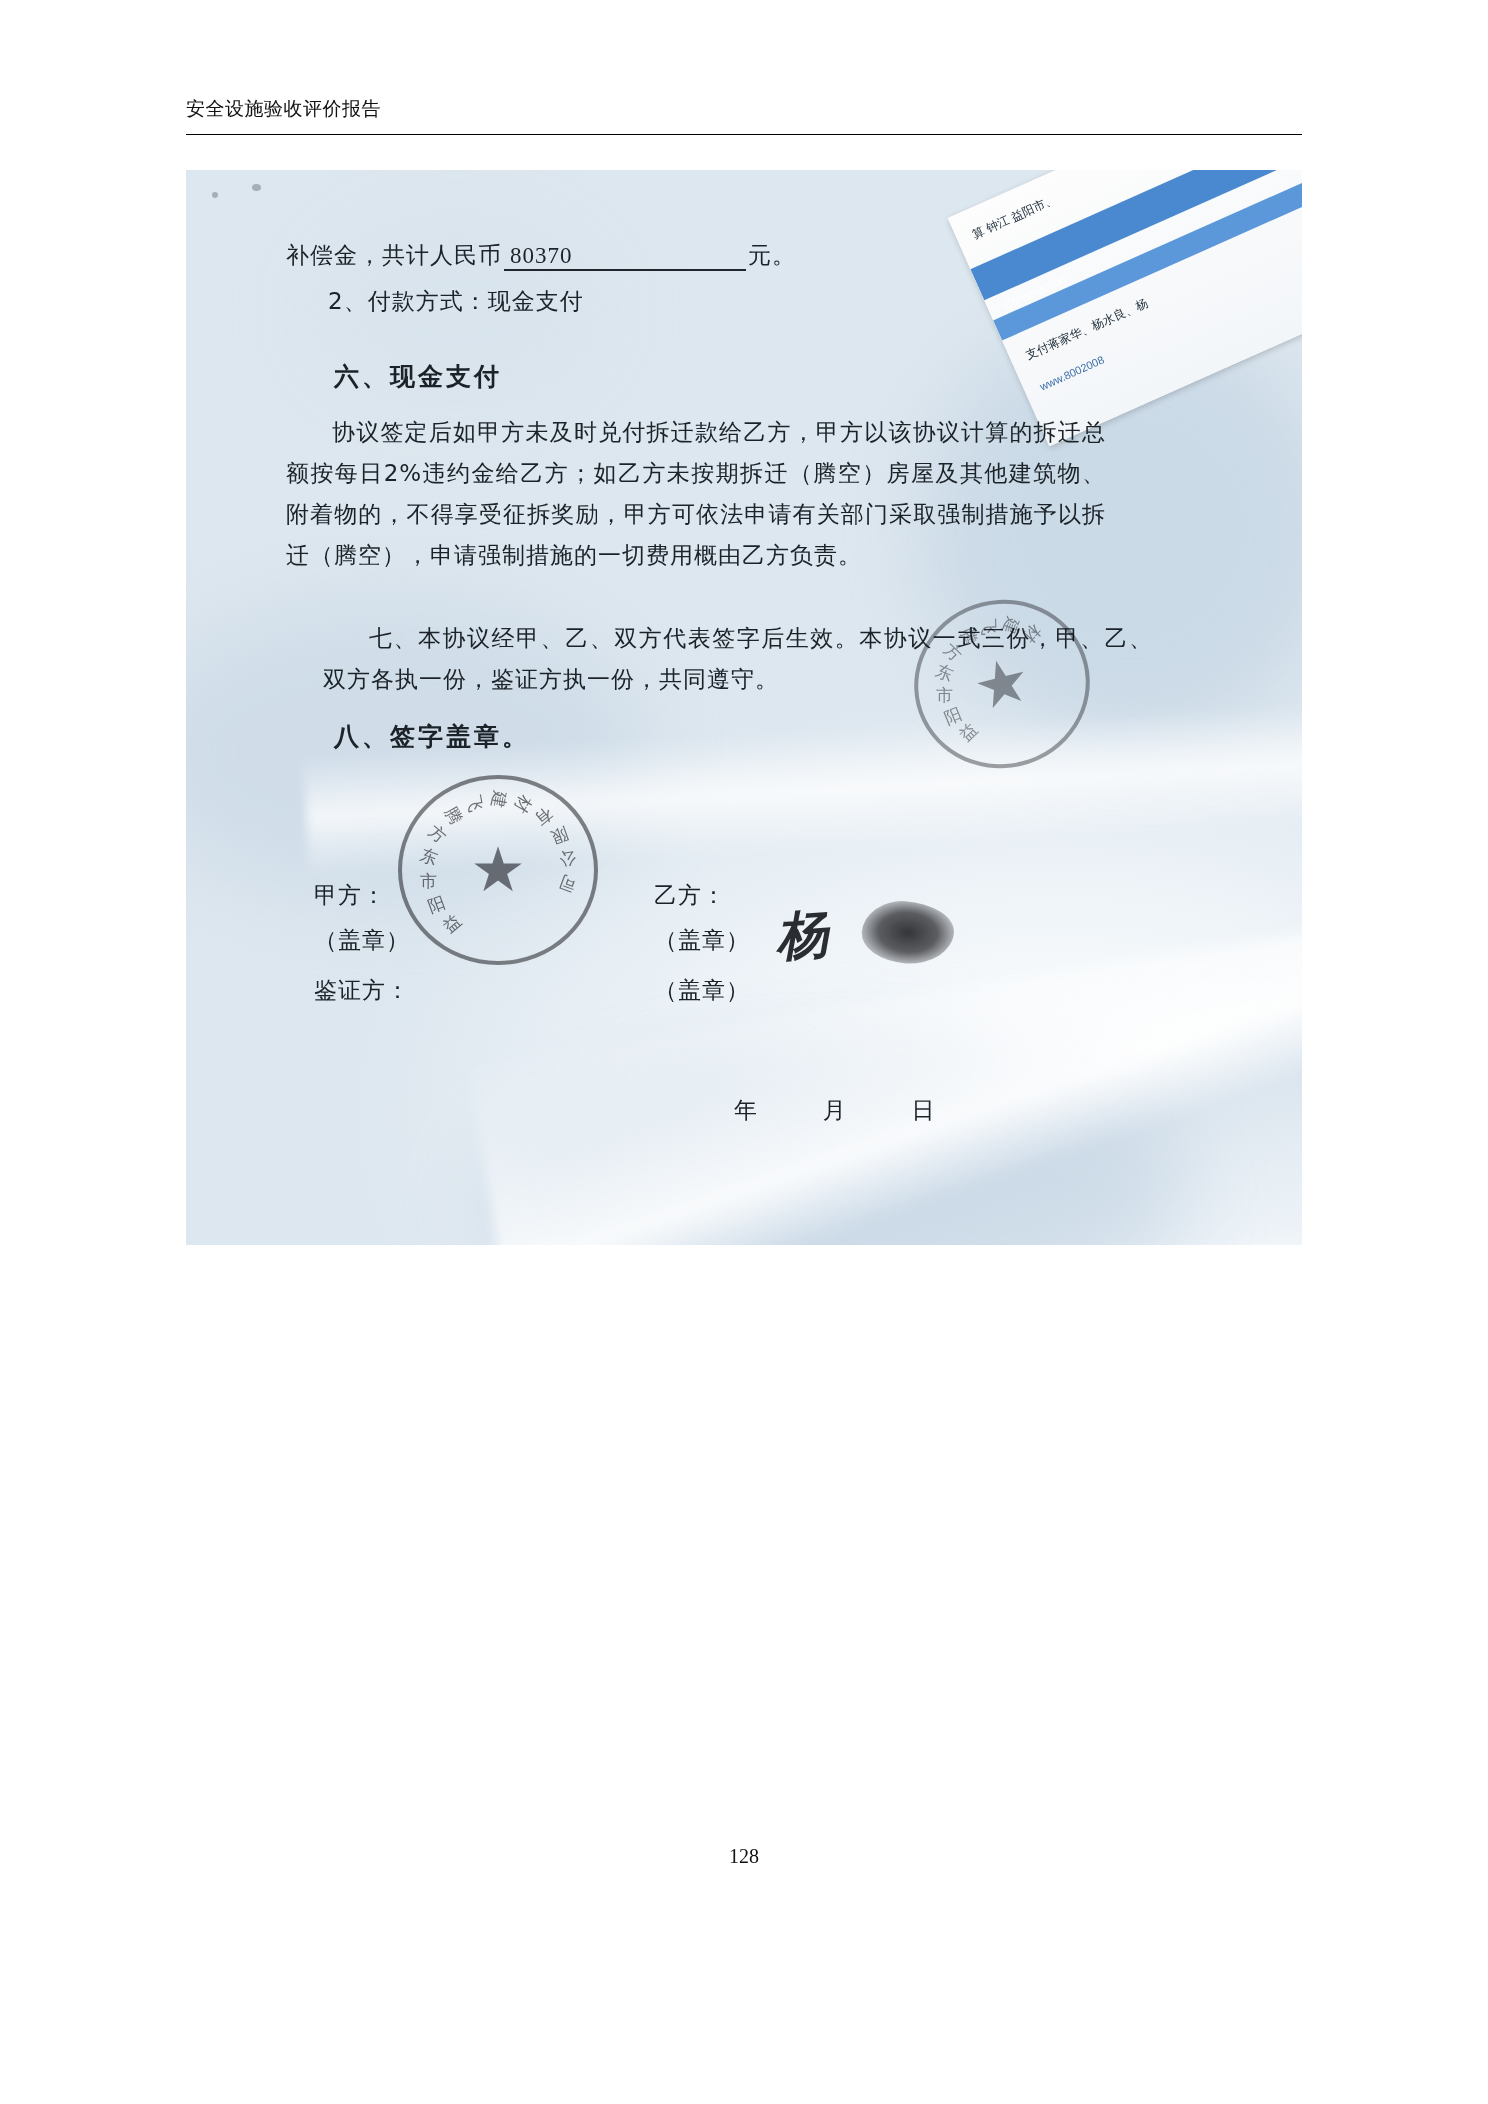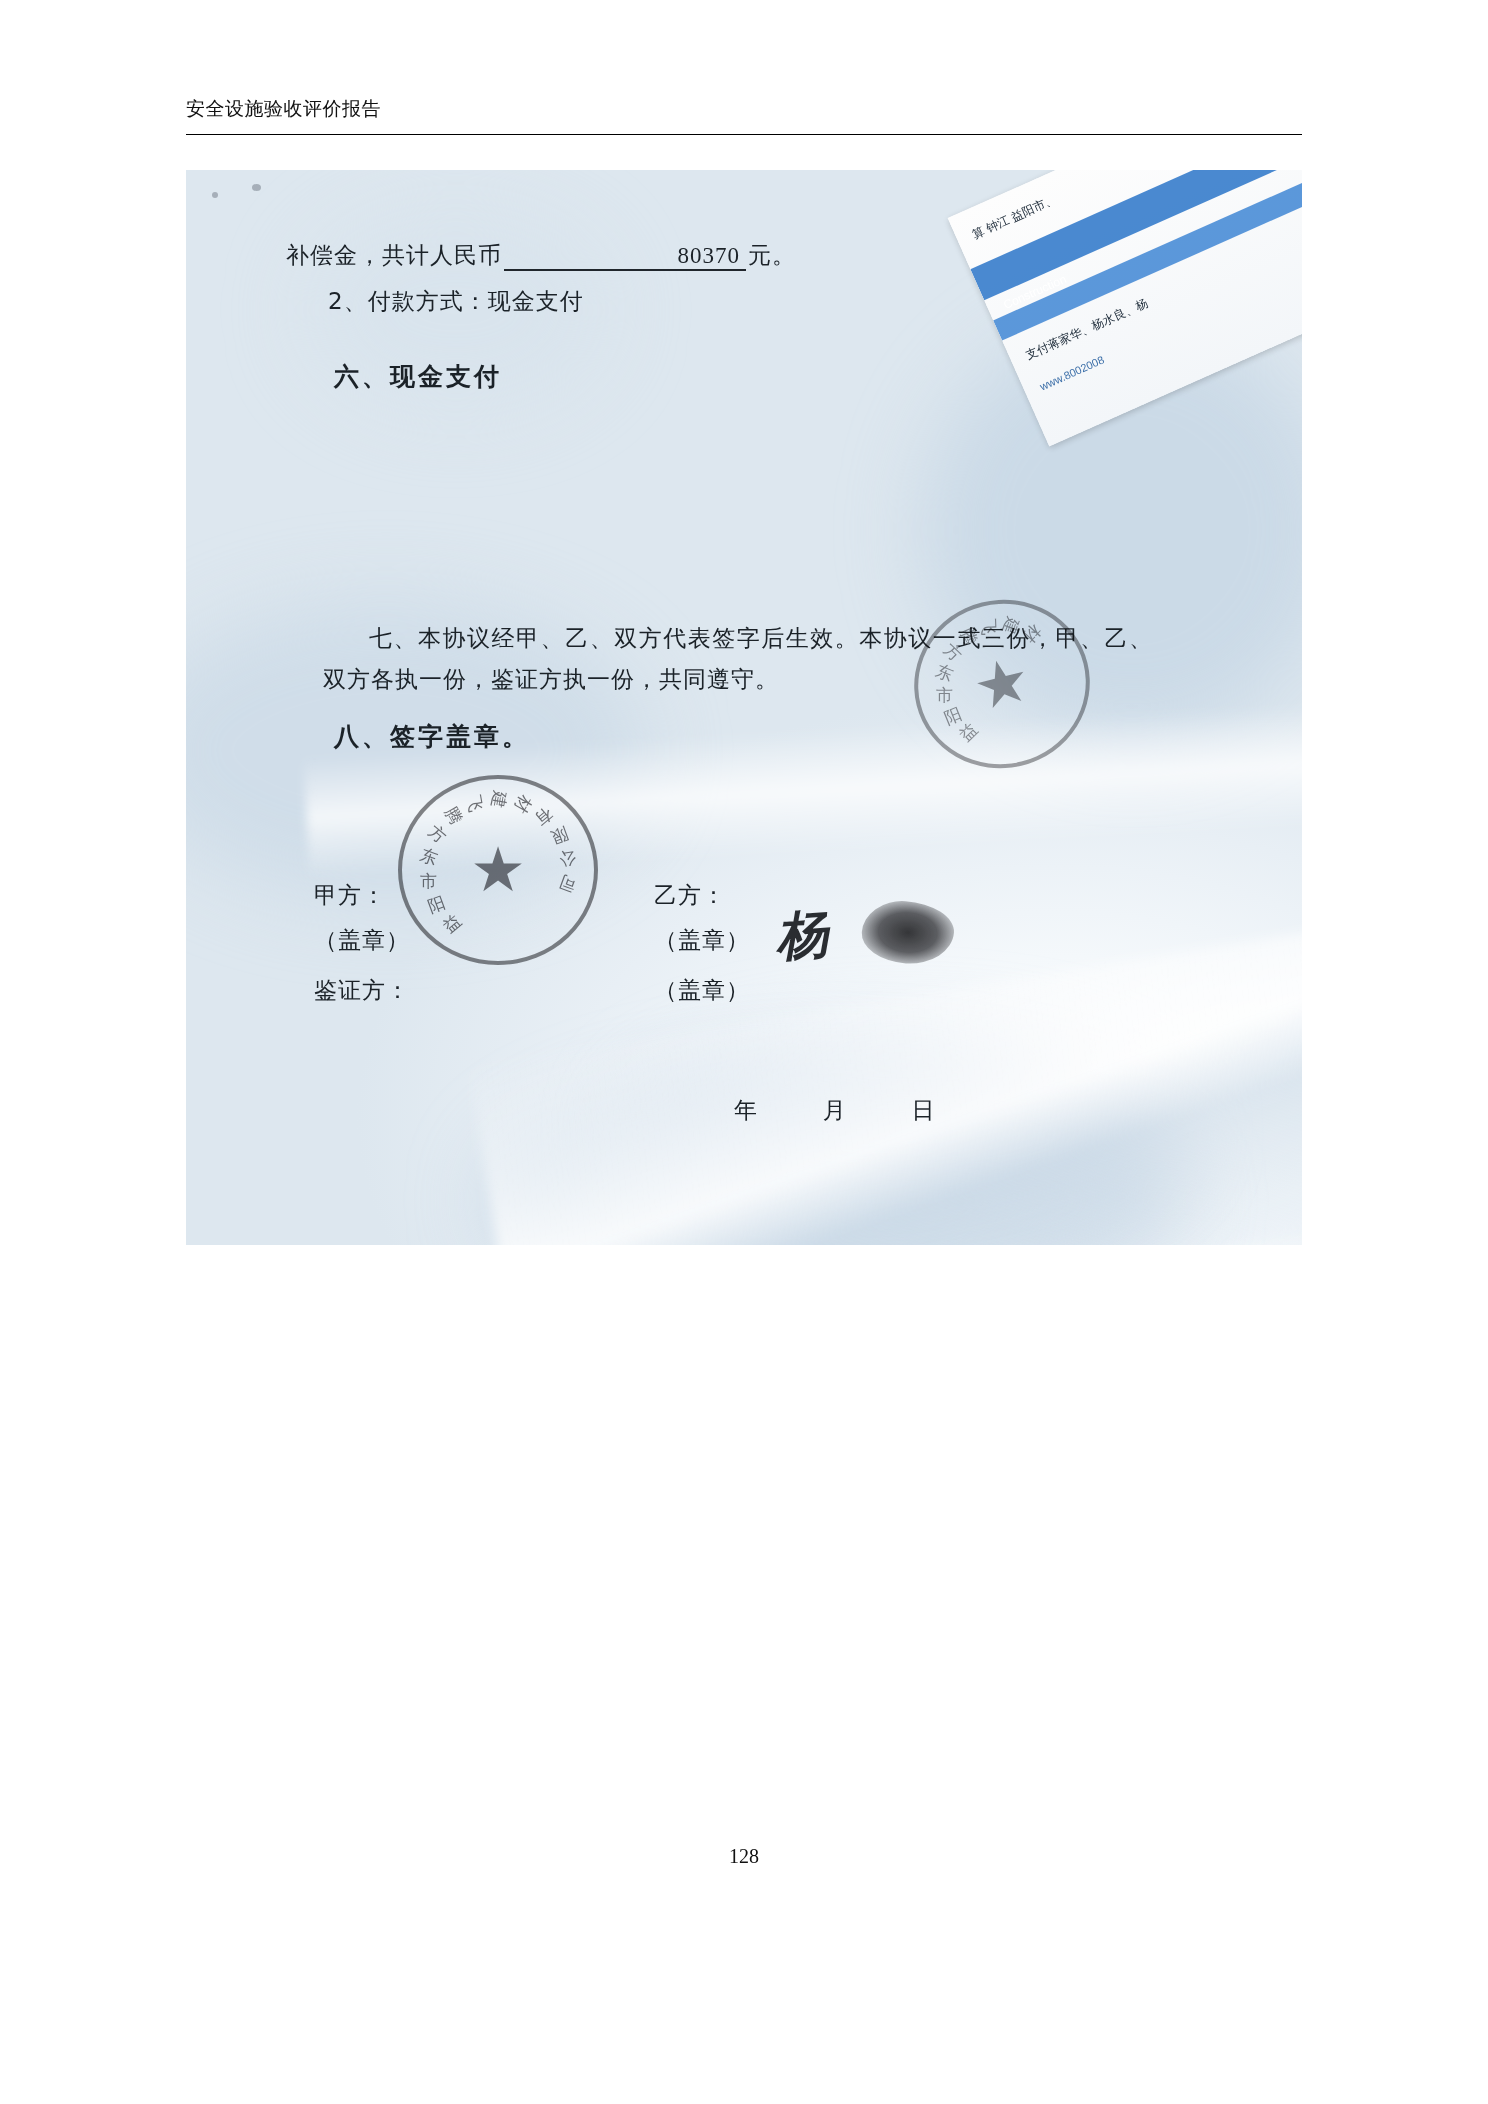--- a/index.html
+++ b/index.html
@@ -130,21 +130,21 @@
   .line-comp {
     top: 70px;
     left: 100px;
     font-size: 23px;
     white-space: nowrap;
   }
   .amount-blank {
     display: inline-block;
     min-width: 230px;
     border-bottom: 2px solid #20262c;
-    text-align: right;
+    text-align: left;
     font-family: "Liberation Serif", serif;
     font-size: 23px;
     letter-spacing: 1px;
     padding: 0 6px;
     margin: 0 2px;
   }
   .line-pay {
     top: 116px;
     left: 142px;
     font-size: 23px;
@@ -325,20 +325,21 @@
     <div class="tline tl4">www.8002008</div>
   </div>
 
   <div class="doc-text line-comp">
     <span>补偿金，共计人民币</span><span class="amount-blank">80370</span><span>元。</span>
   </div>
 
   <div class="doc-text line-pay">2、付款方式：现金支付</div>
 
   <div class="doc-text sec6-title">六、现金支付</div>
+  <div class="doc-text para6">协议签定后如甲方未及时兑付拆迁款给乙方，甲方以该协议计算的拆迁总额按每日2%违约金给乙方；如乙方未按期拆迁（腾空）房屋及其他建筑物、附着物的，不得享受征拆奖励，甲方可依法申请有关部门采取强制措施予以拆迁（腾空），申请强制措施的一切费用概由乙方负责。</div>
 
   <div class="doc-text para7">七、本协议经甲、乙、双方代表签字后生效。本协议一式三份，甲、乙、双方各执一份，鉴证方执一份，共同遵守。</div>
 
   <div class="doc-text sec8-title">八、签字盖章。</div>
 
   <div class="doc-text sig-a-label">甲方：</div>
   <div class="doc-text sig-a-seal">（盖章）</div>
   <div class="doc-text sig-w-label">鉴证方：</div>
 
   <div class="doc-text sig-b-label">乙方：</div>

